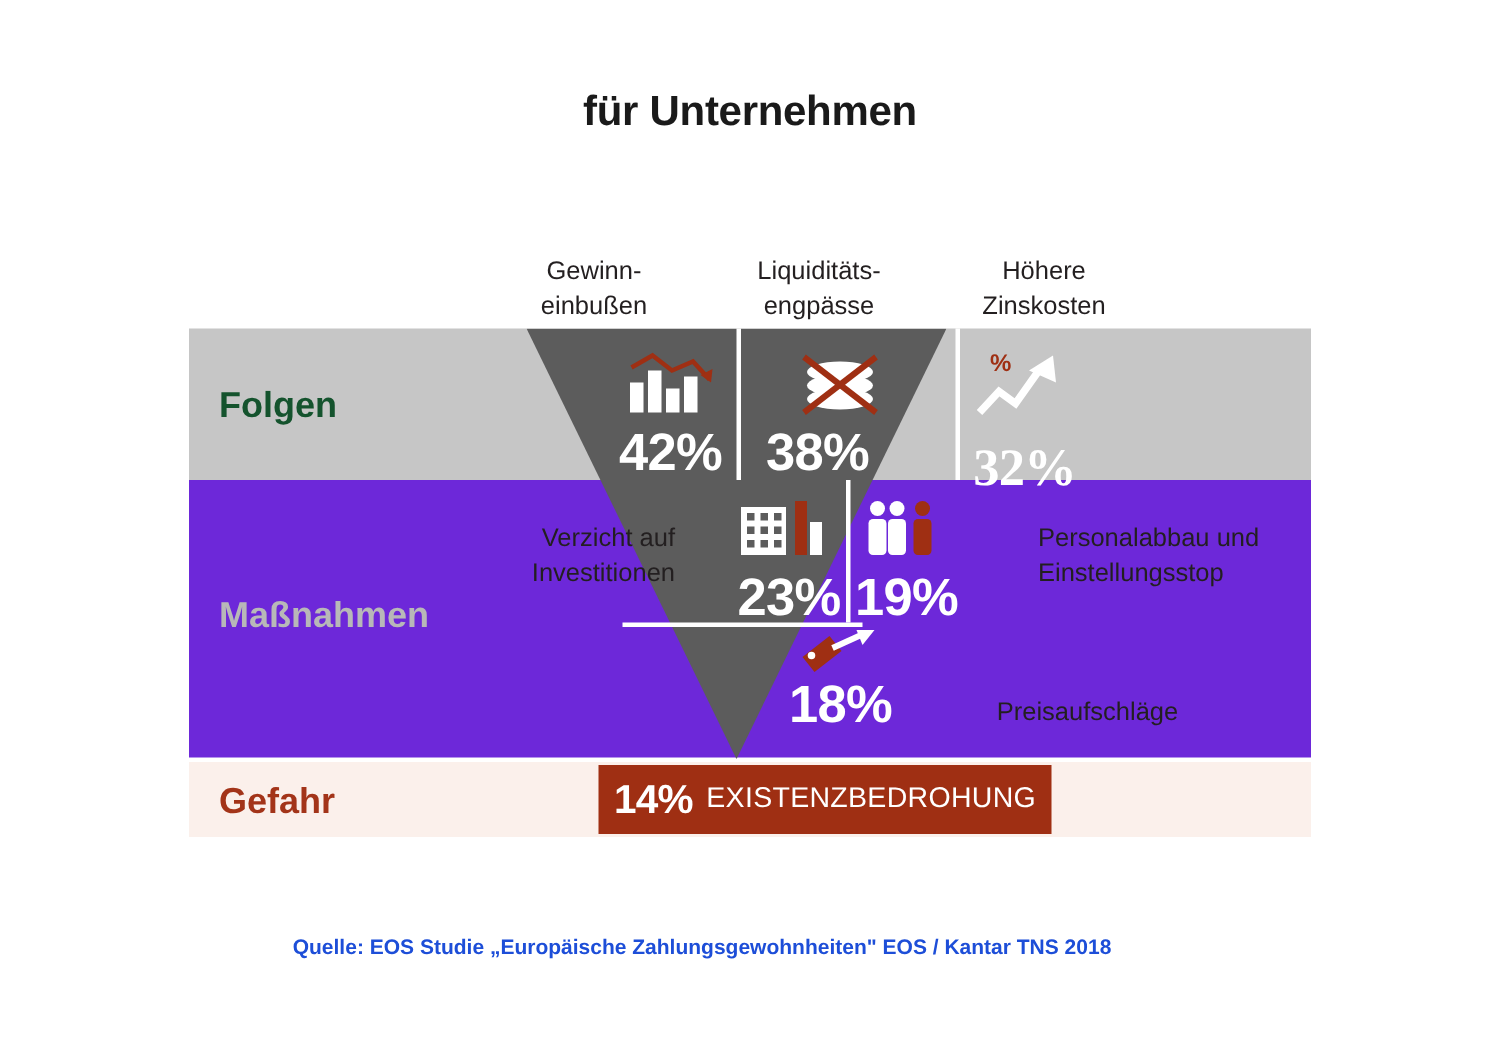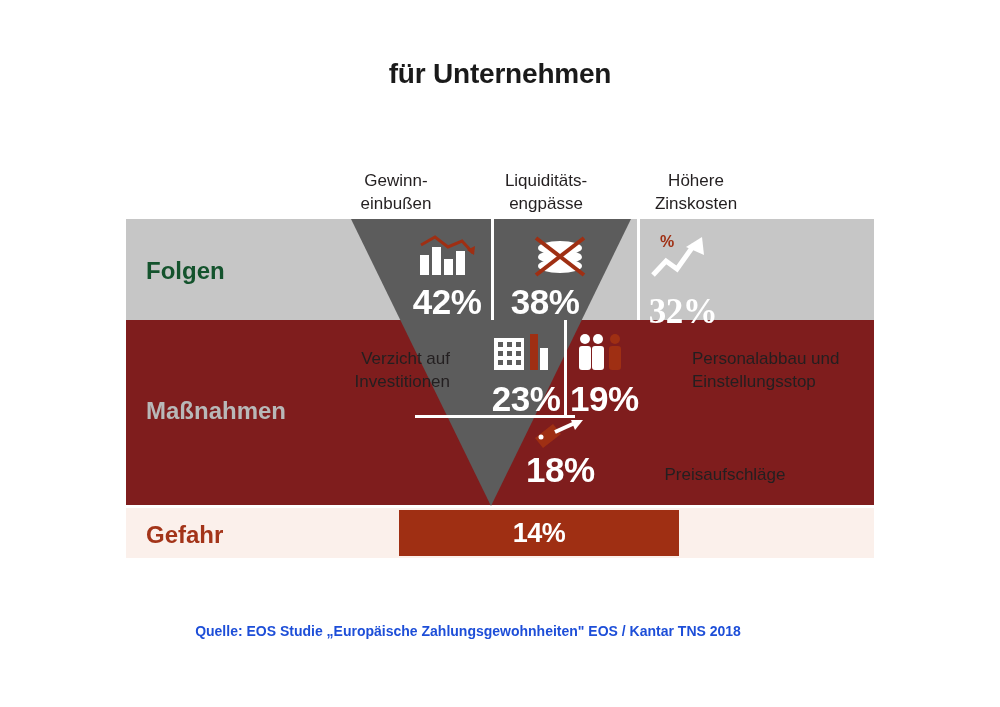--- a/index.html
+++ b/index.html
@@ -59,21 +59,21 @@
     width: 748px;
   }
   #band-folgen {
     top: 219px;
     height: 101px;
     background: #c6c6c6;
   }
   #band-massnahmen {
     top: 320px;
     height: 185px;
-    background: #7f1d1d;
+    background: #6d28d9;
   }
   #band-gefahr {
     top: 508px;
     height: 50px;
     background: #fbf0eb;
   }
   .band-label {
     position: absolute;
     left: 20px;
     font-size: 24px;
@@ -168,21 +168,21 @@
     width: 200px;
     text-align: center;
   }
   .side-label .l2 { display: block; }
 
   
   #gefahr-bar {
     position: absolute;
     left: 399px;
     top: 510px;
-    width: 280px;
+    width: 302px;
     height: 46px;
     background: #9f2f13;
     color: #ffffff;
     display: flex;
     align-items: center;
     justify-content: center;
     gap: 9px;
   }
   #gefahr-pct {
     font-size: 27px;
@@ -332,15 +332,16 @@
   <span class="l2">Investitionen</span>
 </div>
 <div class="side-label" id="label-personal">
   <span>Personalabbau und</span>
   <span class="l2">Einstellungsstop</span>
 </div>
 <div class="side-label" id="label-preis">Preisaufschläge</div>
 
 <div id="gefahr-bar">
   <span id="gefahr-pct"><span>14</span><span>%</span></span>
+  <span id="gefahr-text">EXISTENZBEDROHUNG</span>
 </div>
 
 <div id="source">Quelle: EOS Studie „Europäische Zahlungsgewohnheiten" EOS / Kantar TNS 2018</div>
 
 </body></html>

